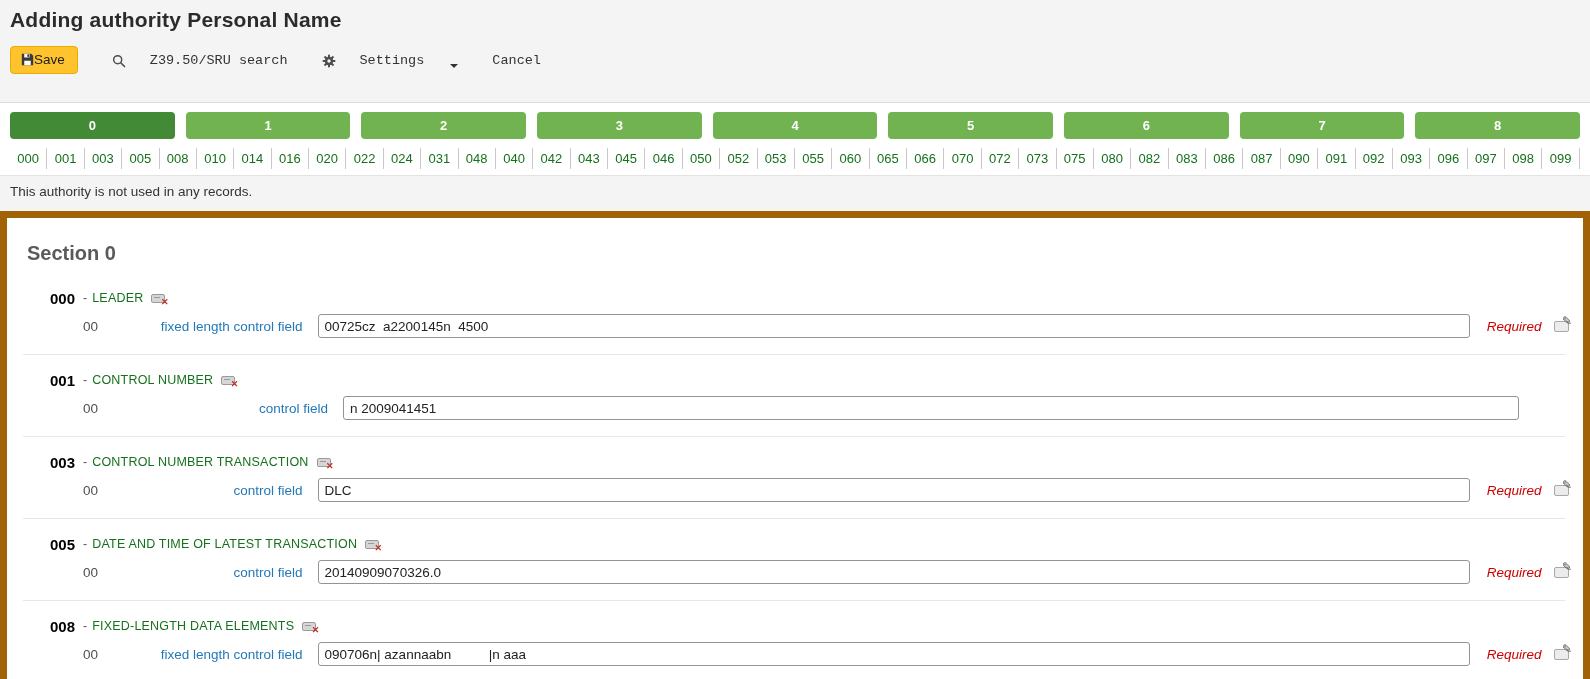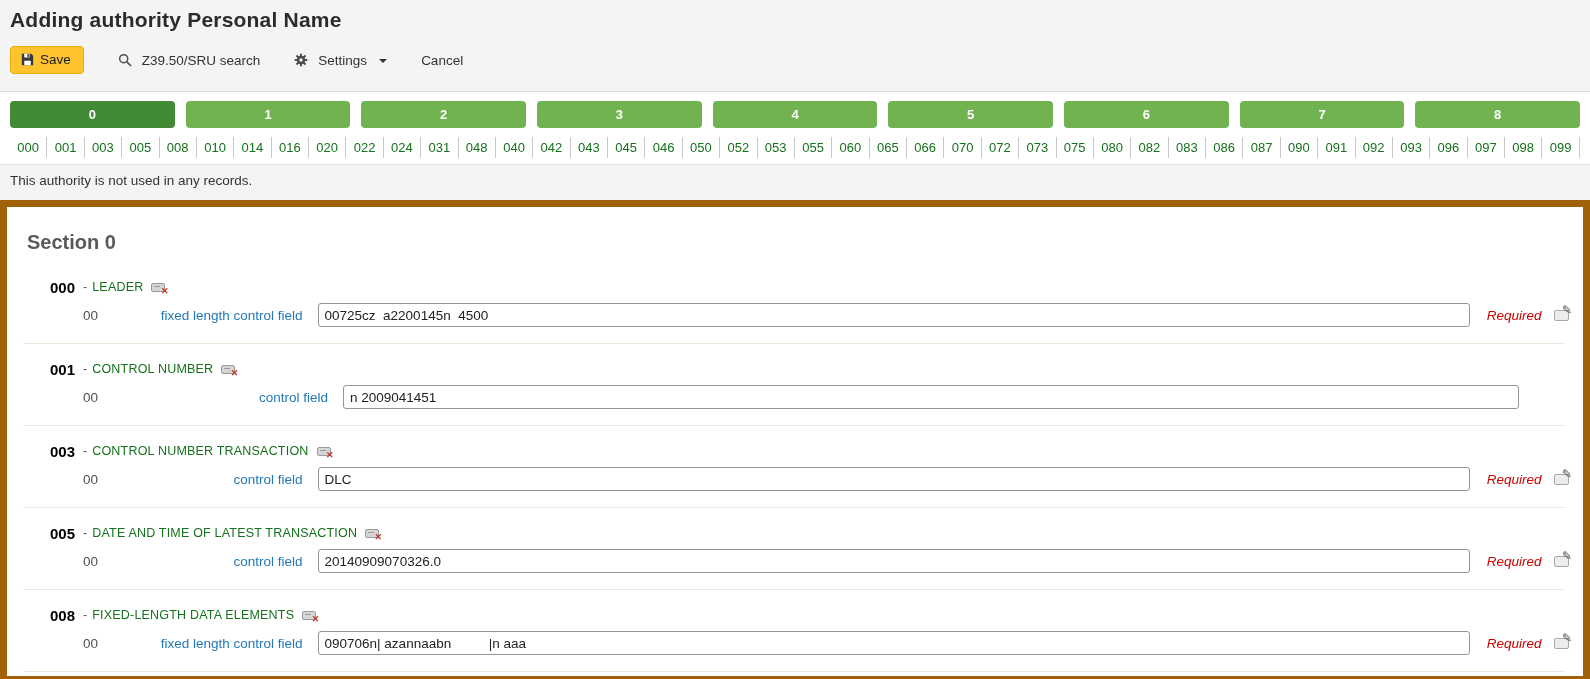--- a/index.html
+++ b/index.html
@@ -3,31 +3,31 @@
 <meta charset="utf-8">
 <style>
   * { box-sizing: border-box; margin: 0; padding: 0; }
   html,body { width:1590px; height:679px; overflow:hidden; }
   body {
     font-family: "Liberation Sans", sans-serif;
     background:#f3f4f3;
     color:#333;
   }
   
-  .page-header { background:#f3f4f3; border-bottom:1px solid #dcdcdc; height:92px; padding:8px 10px 0 10px; }
+  .page-header { background:#f3f4f3; border-bottom:1px solid #dcdcdc; height:103px; padding:8px 10px 0 10px; }
   .page-title { font-size:21px; font-weight:bold; color:#2b2b2b; letter-spacing:.2px; }
   .toolbar { display:flex; align-items:center; margin-top:14px; }
   .btn-save {
-    display:inline-flex; align-items:center; gap:6px;
+    display:inline-flex; align-items:center; 
     background:#fec32d; border:1px solid #e8ad00; border-radius:4px;
     padding:5px 12px 6px 10px; font-size:13.5px; color:#1c1c1c; cursor:pointer;
     font-family:"Liberation Sans",sans-serif;
     text-align:right;
   }
-  .tb-link { display:inline-flex; align-items:center; gap:10px; margin-left:34px; font-size:13.5px; color:#333; cursor:pointer; text-decoration:none; }
+  .tb-link { display:inline-flex; align-items:flex-end; gap:24px; margin-left:34px; font-size:13.5px; color:#333; cursor:pointer; text-decoration:none;font-family:Liberation Mono, monospace; }
   .caret { width:0; height:0; border-left:4px solid transparent; border-right:4px solid transparent; border-top:4px solid #333; margin-left:2px; margin-top:2px; }
   
   .tabs-band { background:#fff; border-bottom:1px solid #e3e3e3; height:73px; padding:9px 10px 0 10px; }
   .tab-bar { display:flex; gap:11px; }
   .tab {
     flex:1; height:27px; border-radius:4px; background:#71b350; color:#fff;
     font-weight:bold; font-size:13px; display:flex; align-items:center; justify-content:center; cursor:pointer;
   }
   .tab.active { background:#438a36; }
   .tag-link-row { display:flex; margin-top:9px; }

